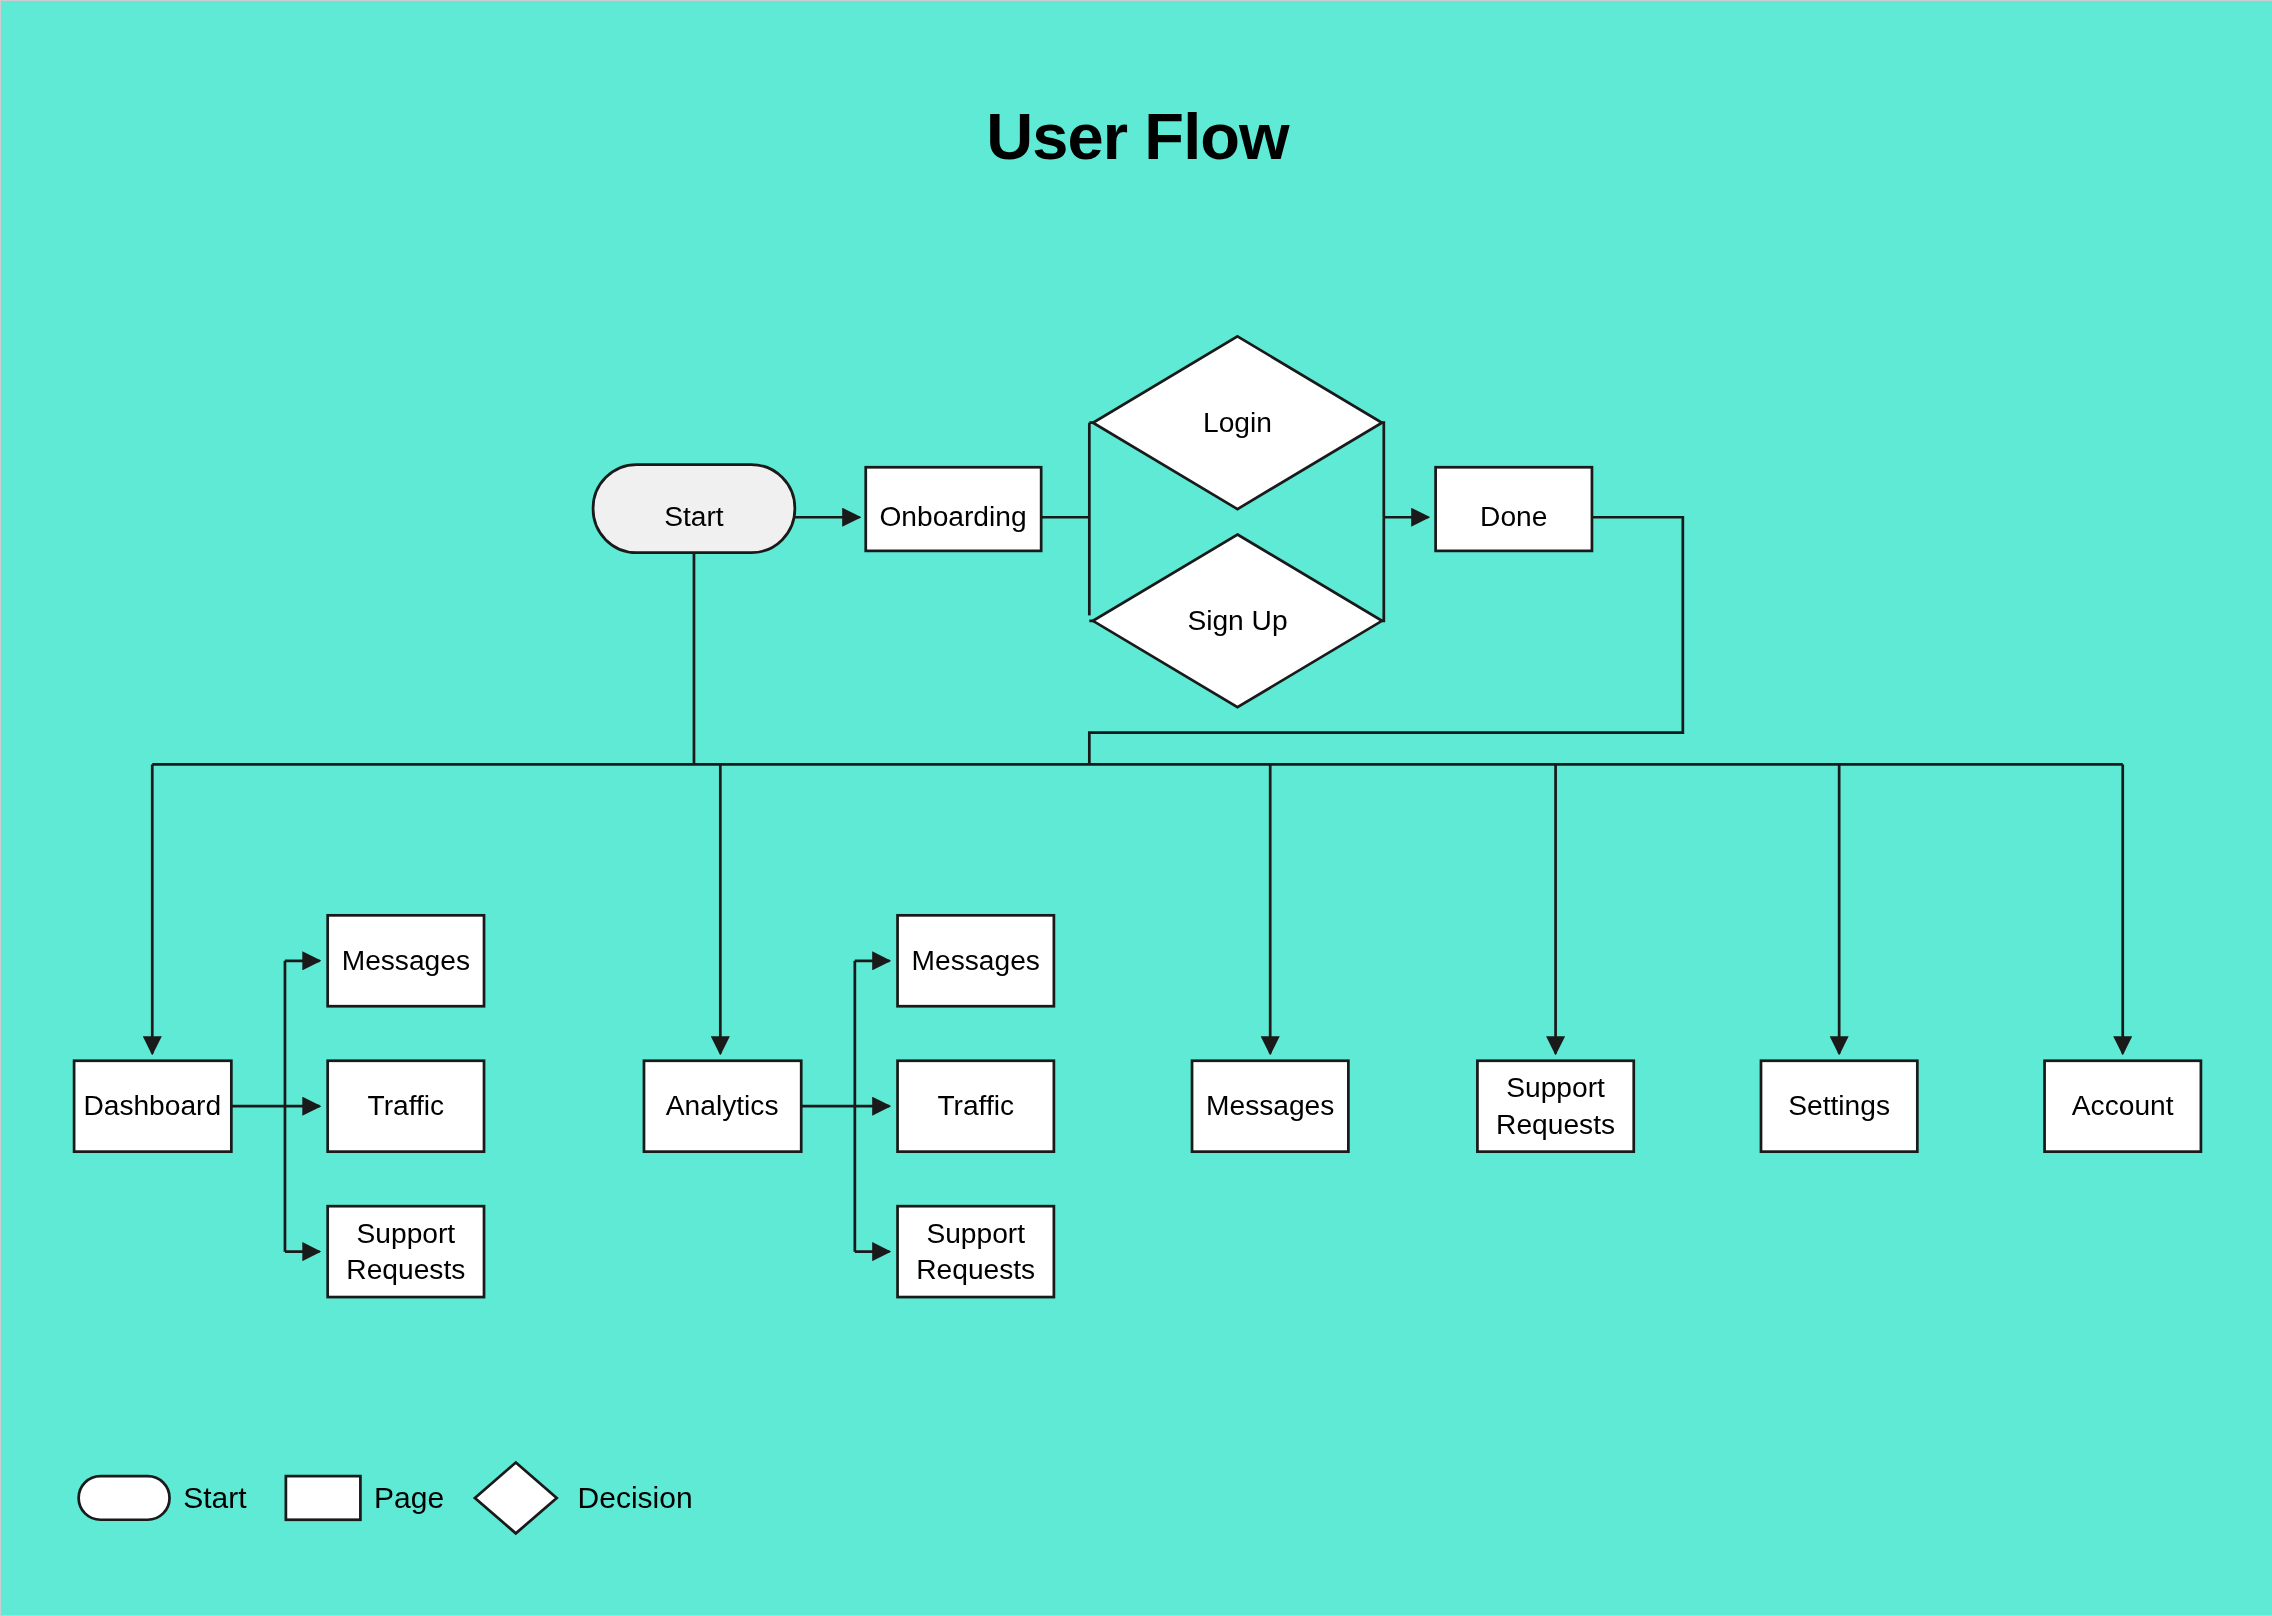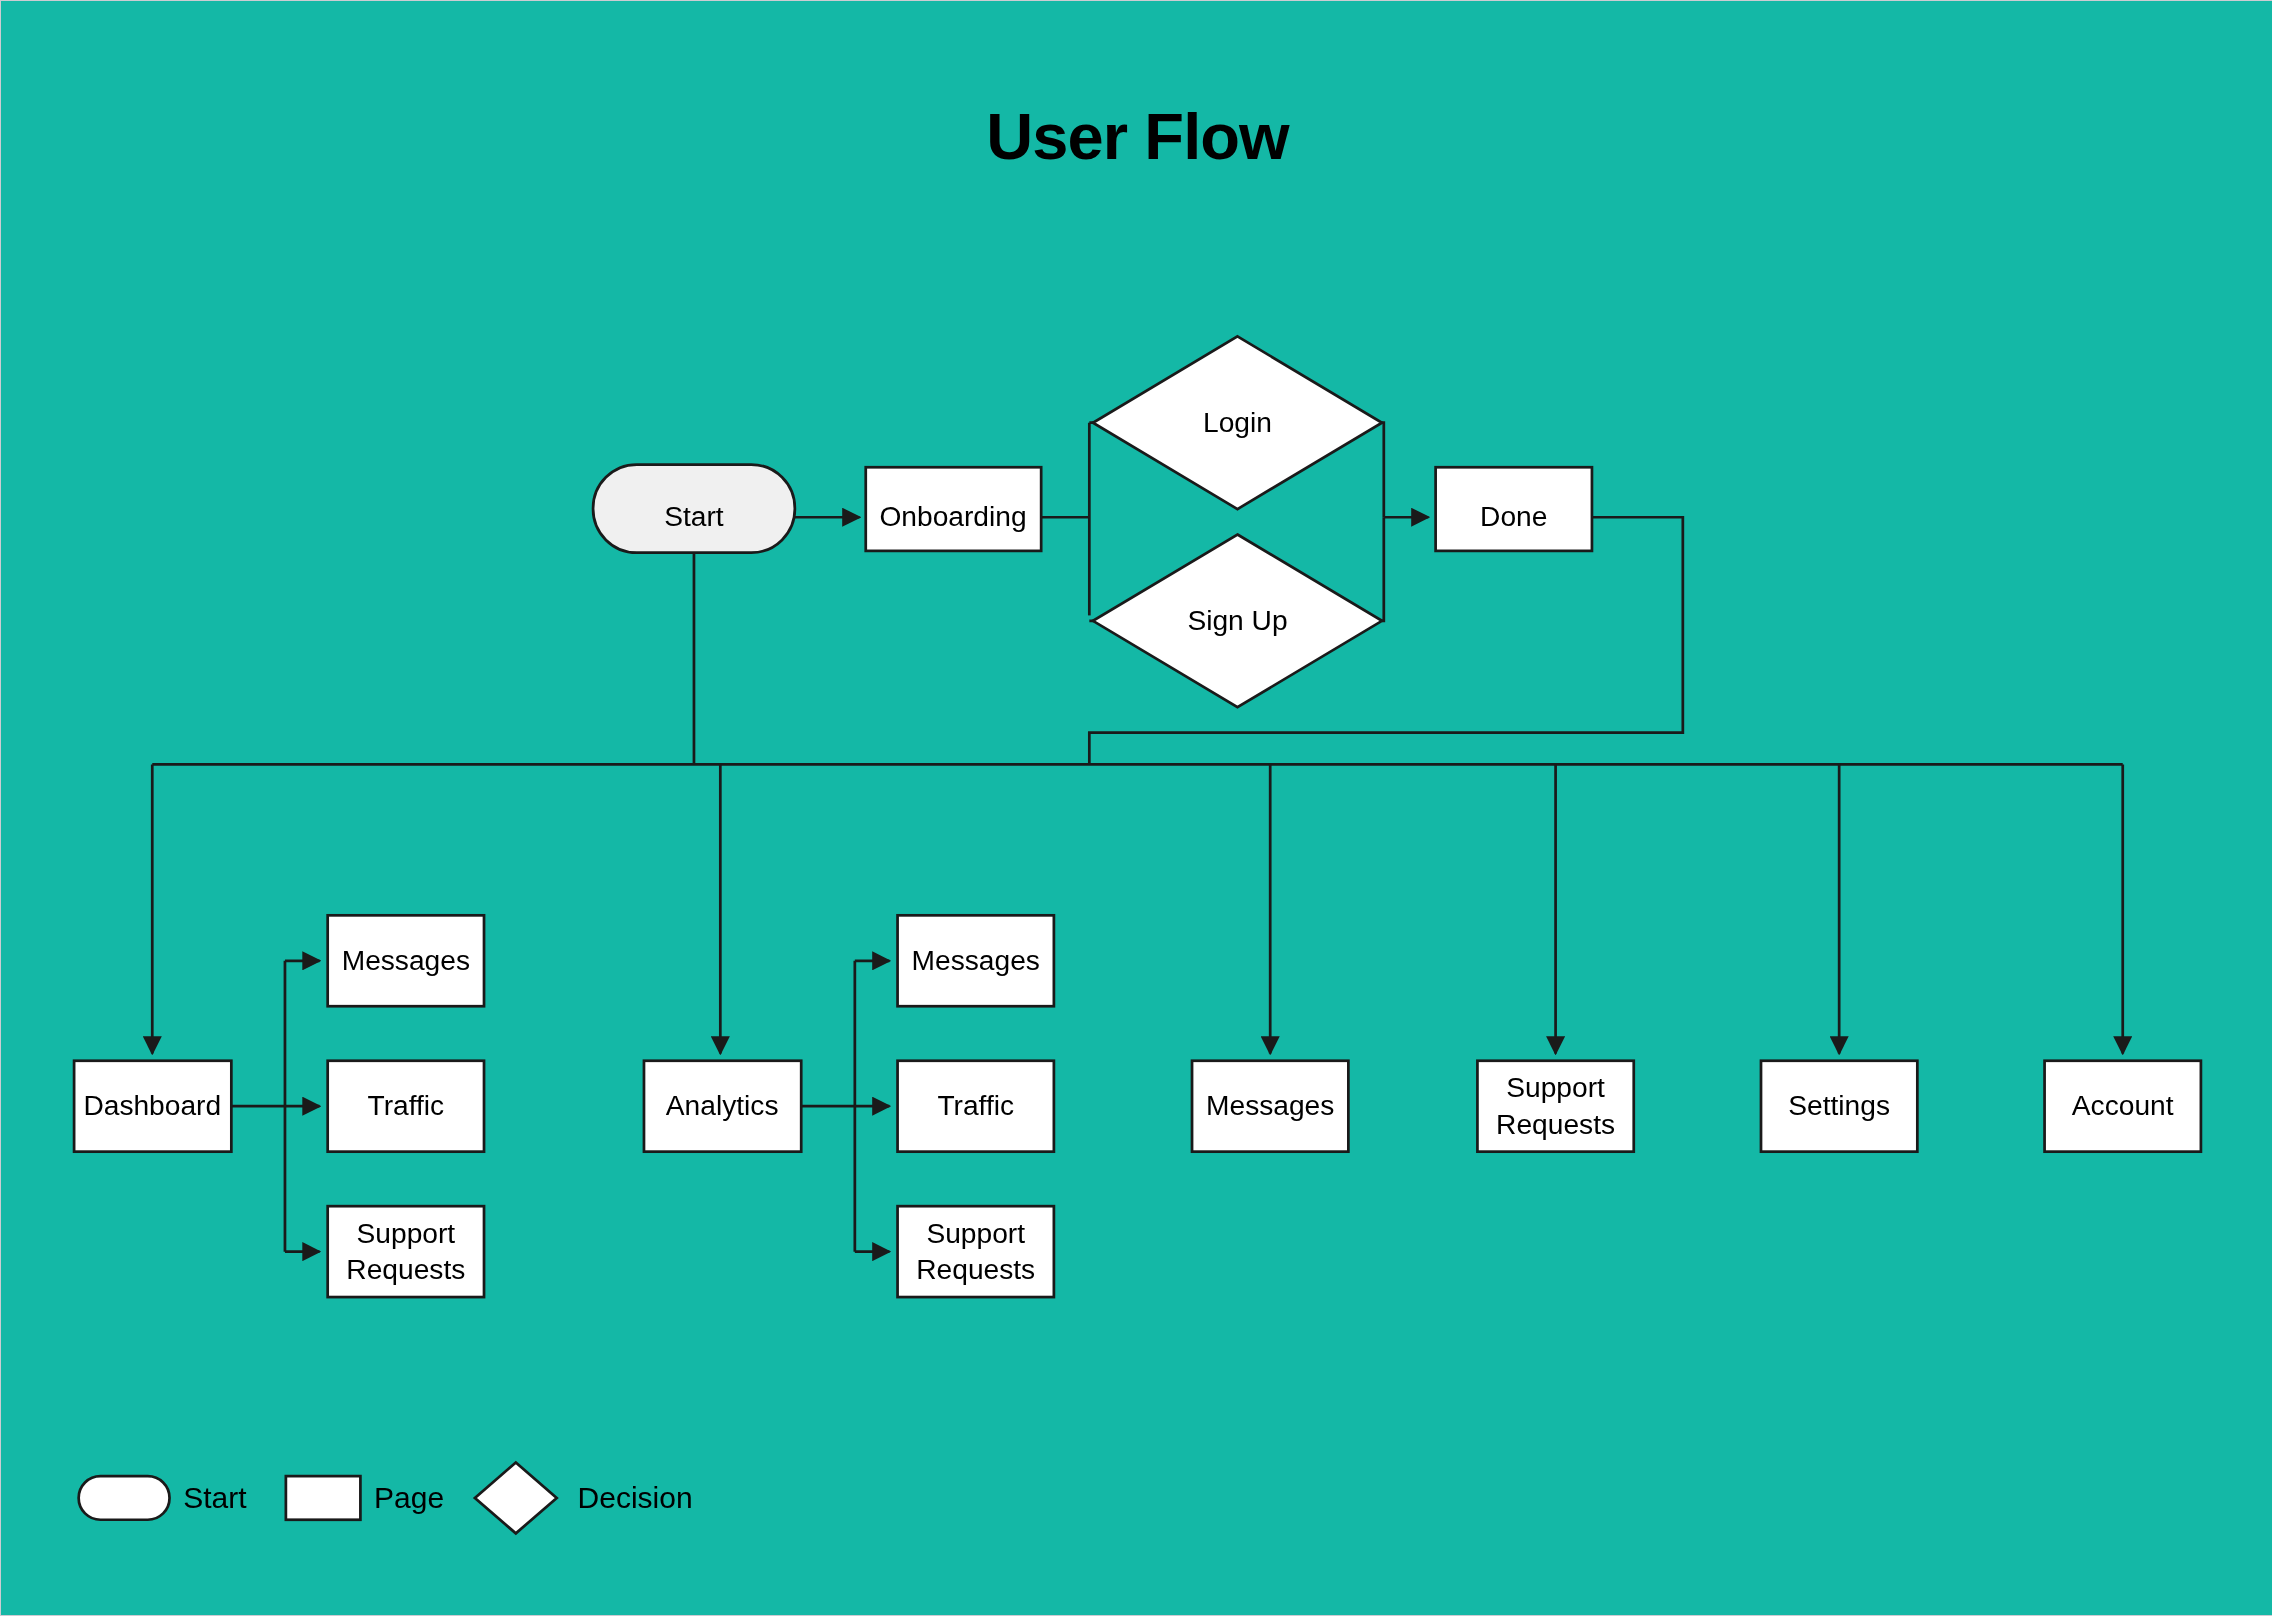--- a/index.html
+++ b/index.html
@@ -7,21 +7,21 @@
     padding: 0;
     background: #ffffff;
   }
   body {
     font-family: "Liberation Sans", sans-serif;
   }
   #canvas {
     position: relative;
     width: 2273px;
     height: 1616px;
-    background: #14b8a6;
+    background: #5eead4;
     border: 1.8px solid #ccccd2;
     box-sizing: border-box;
     overflow: hidden;
   }
   #diagram-title {
     position: absolute;
     top: 98px;
     left: 0;
     width: 2273px;
     text-align: center;

